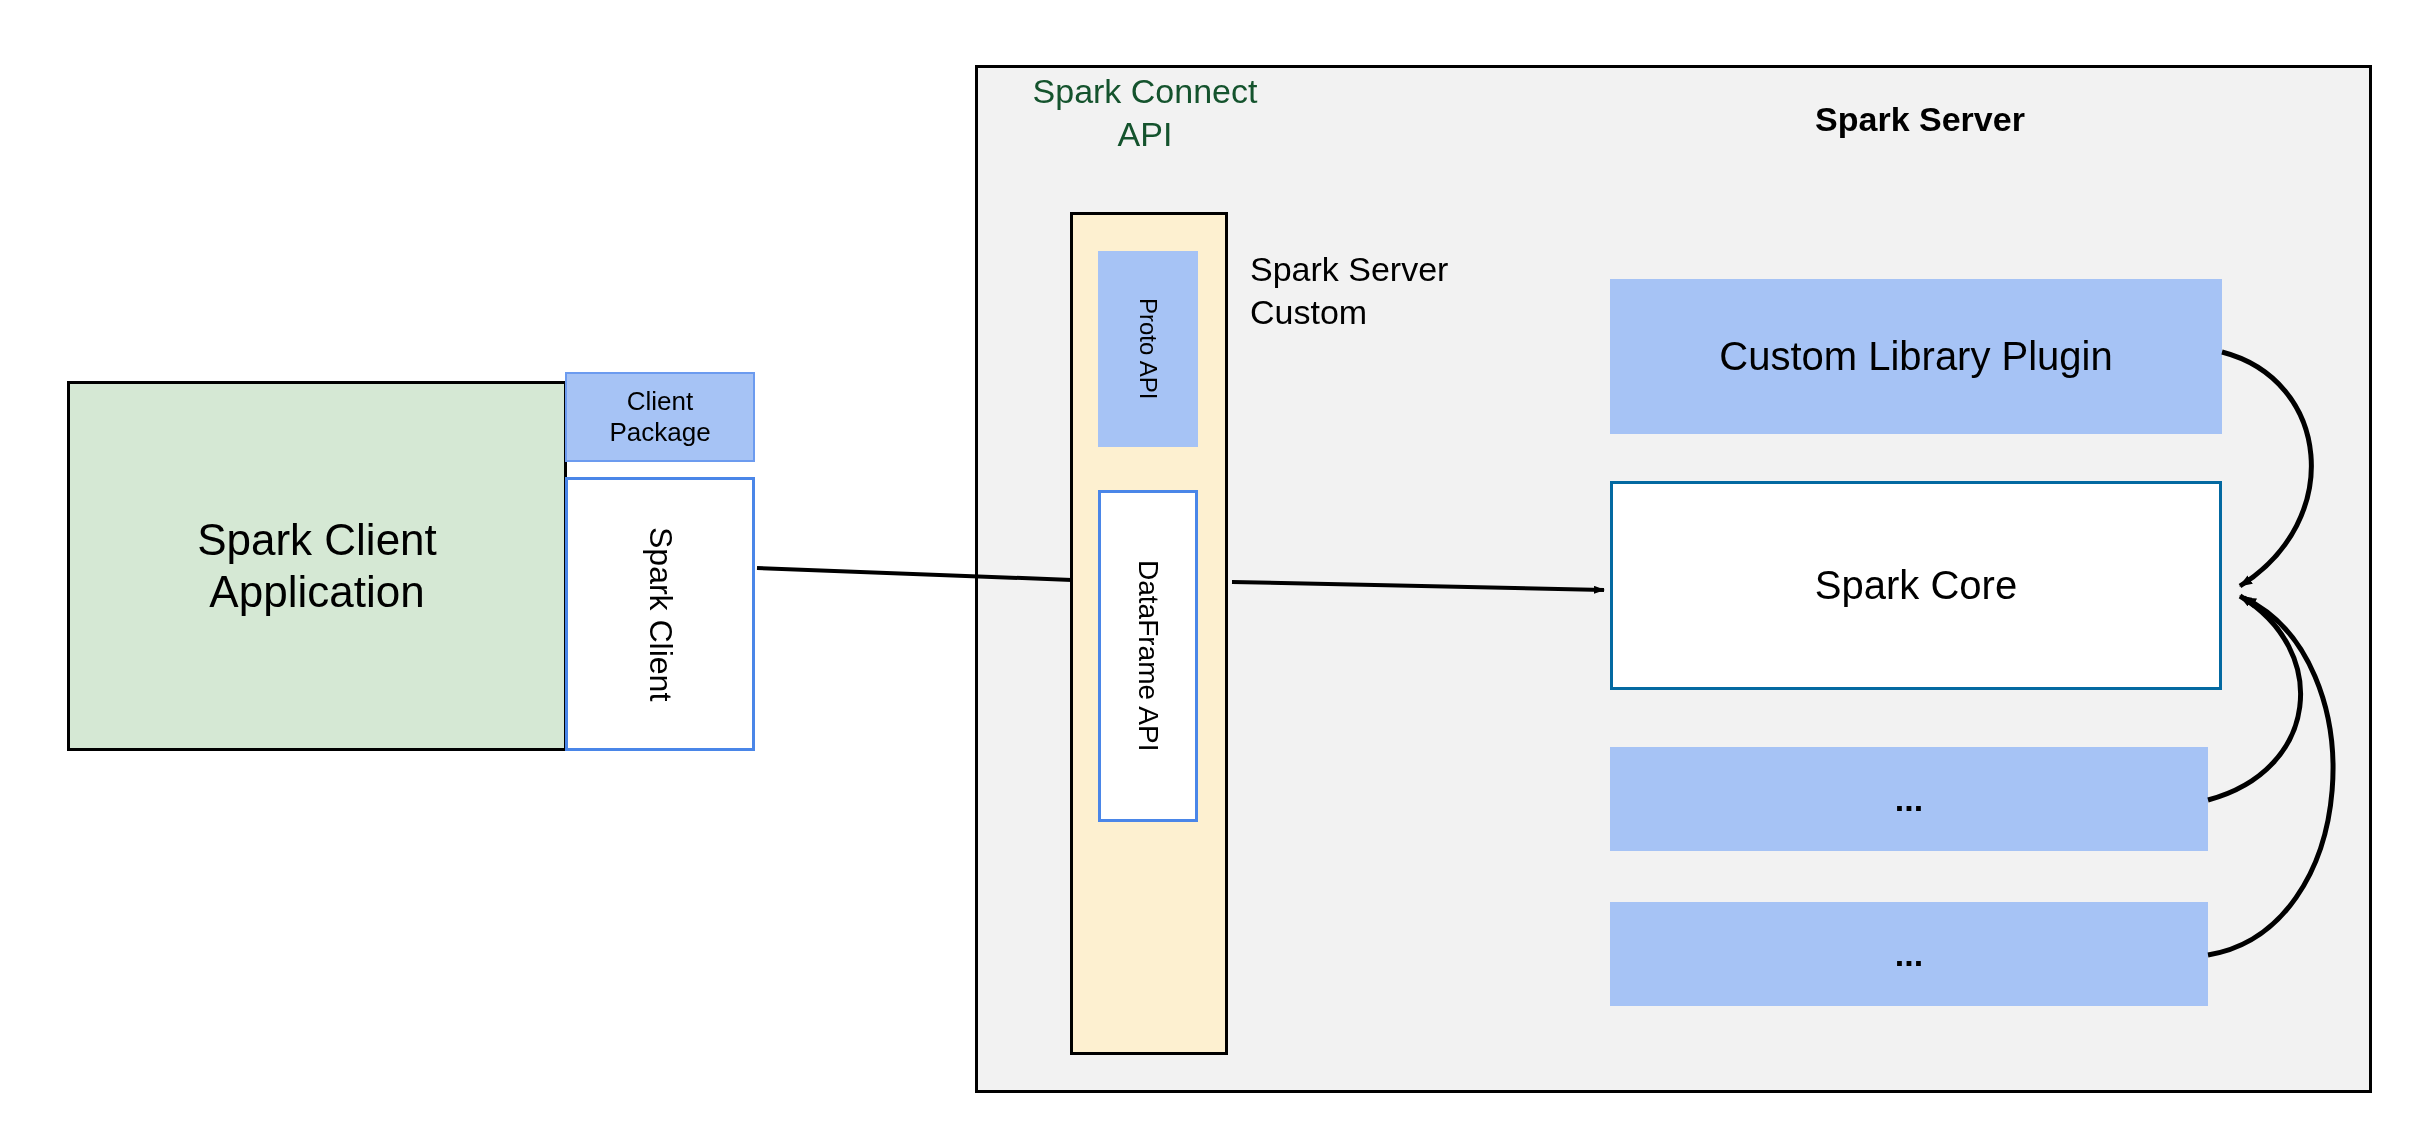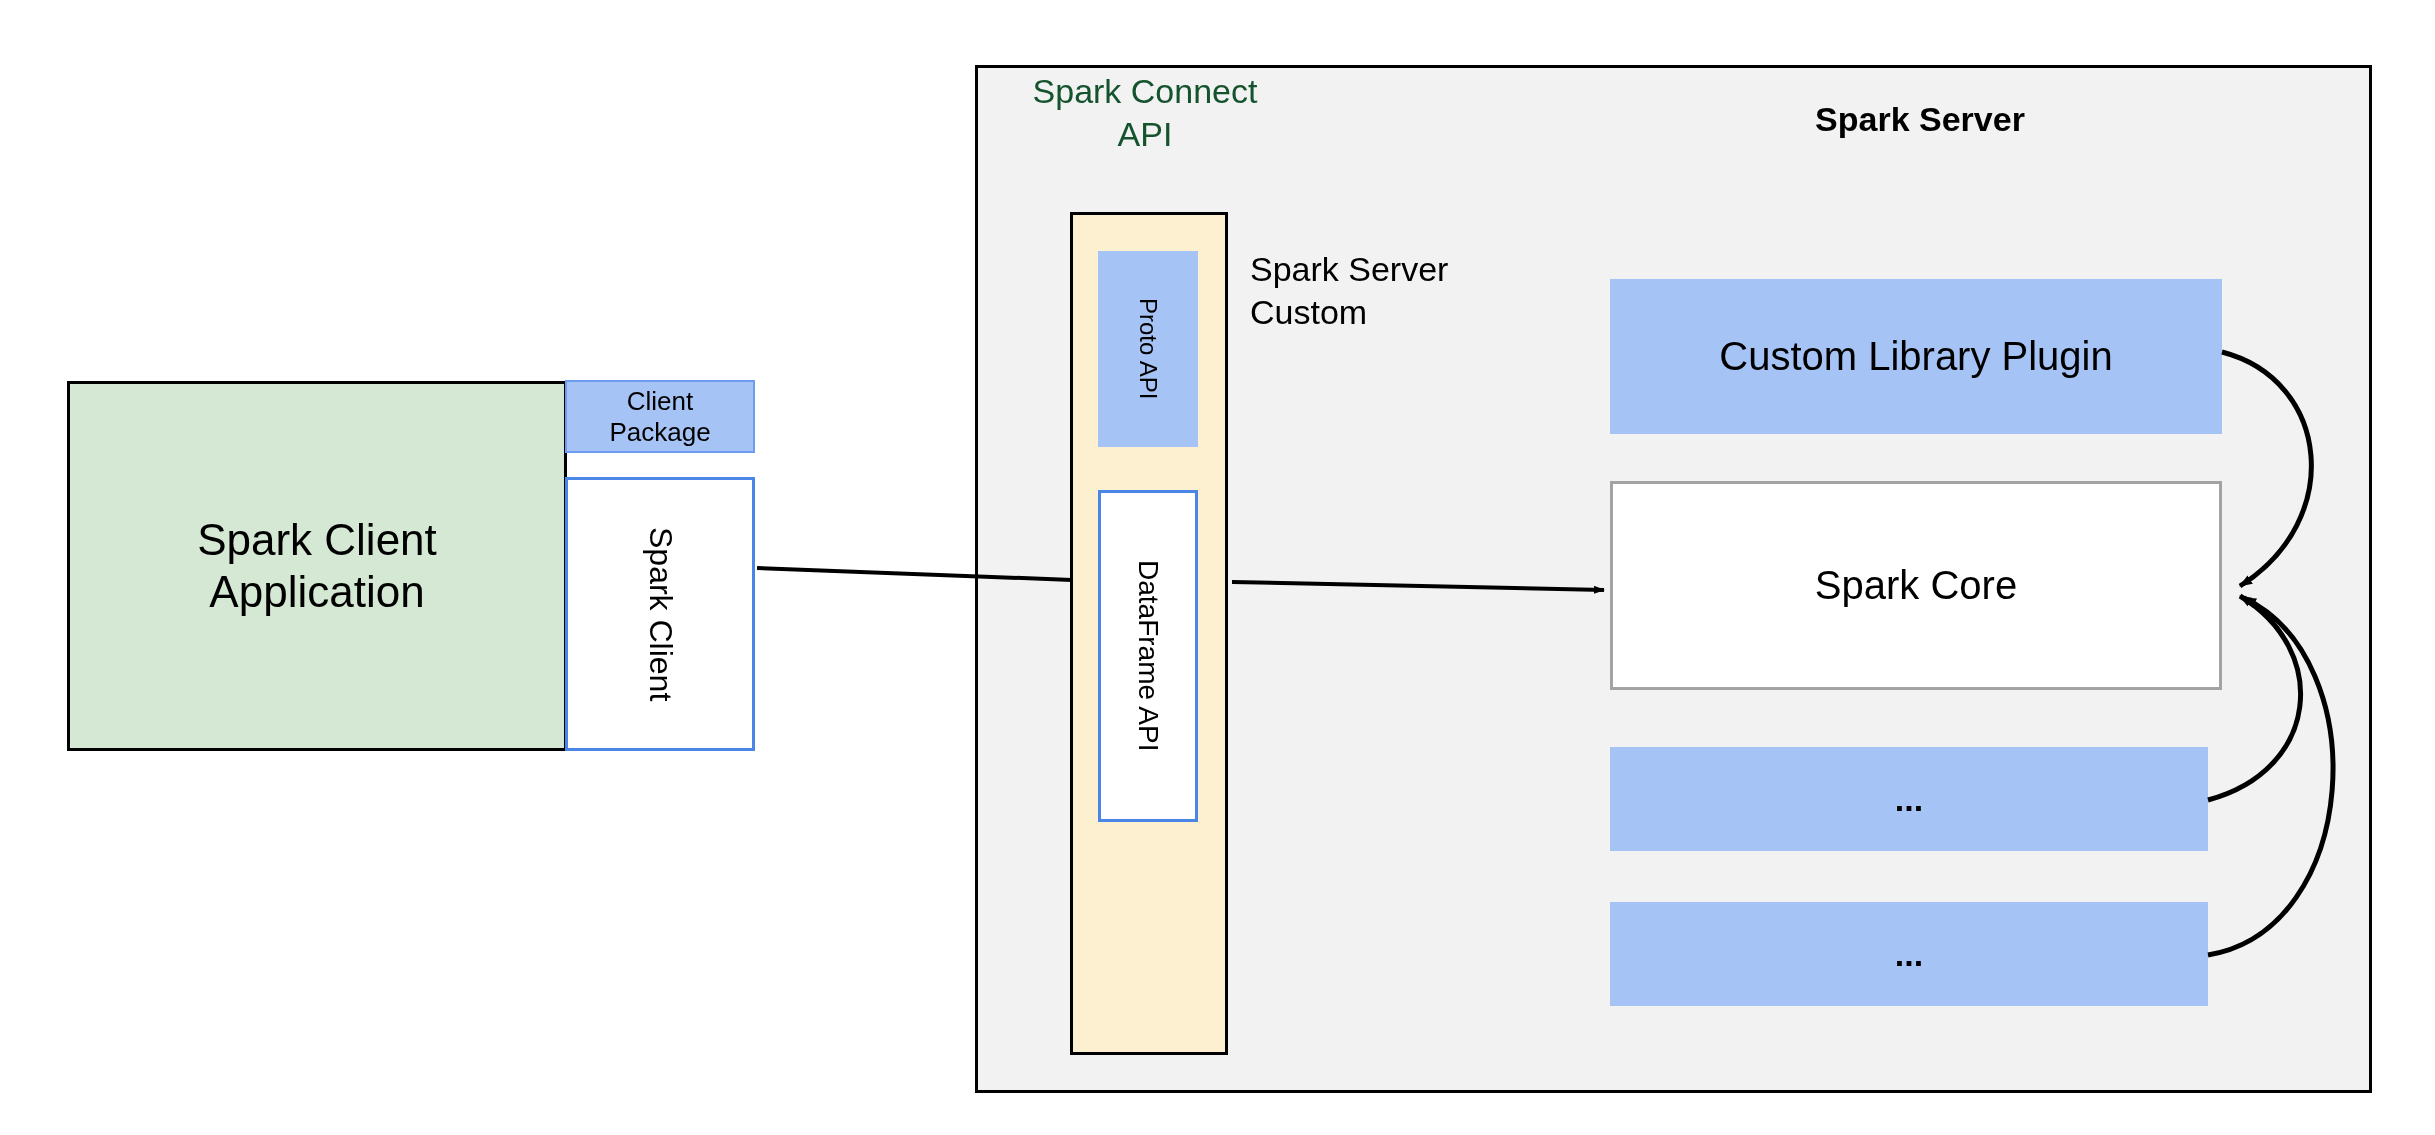--- a/index.html
+++ b/index.html
@@ -33,22 +33,22 @@
   #client-app-box {
     left: 67px;  top: 381px;
     width: 500px; height: 370px;
     background: #d5e8d4;
     border: 3px solid #000000;
     font-size: 44px;
   }
   #client-app-box .label { padding: 0 10px; }
 
   #client-package-box {
-    left: 565px; top: 380px;
-    width: 190px; height: 73px;
+    left: 565px; top: 372px;
+    width: 190px; height: 90px;
     background: #a6c3f5;
     border: 2px solid #6c9bef;
     font-size: 26px;
   }
 
   #spark-client-box {
     left: 565px; top: 477px;
     width: 190px; height: 274px;
     background: #ffffff;
     border: 3px solid #4a86e8;
@@ -141,21 +141,21 @@
     background: #a6c3f5;
     border: none;
     font-size: 40px;
     align-items: center;
   }
 
   #spark-core-box {
     left: 1610px; top: 481px;
     width: 612px; height: 209px;
     background: #ffffff;
-    border: 3px solid #a3a3a3;
+    border: 3px solid #0369a1;
     font-size: 40px;
   }
 
   #ellipsis-box-1 {
     left: 1610px; top: 747px;
     width: 598px; height: 104px;
     background: #a6c3f5;
     border: none;
     font-size: 34px;
     font-weight: bold;

